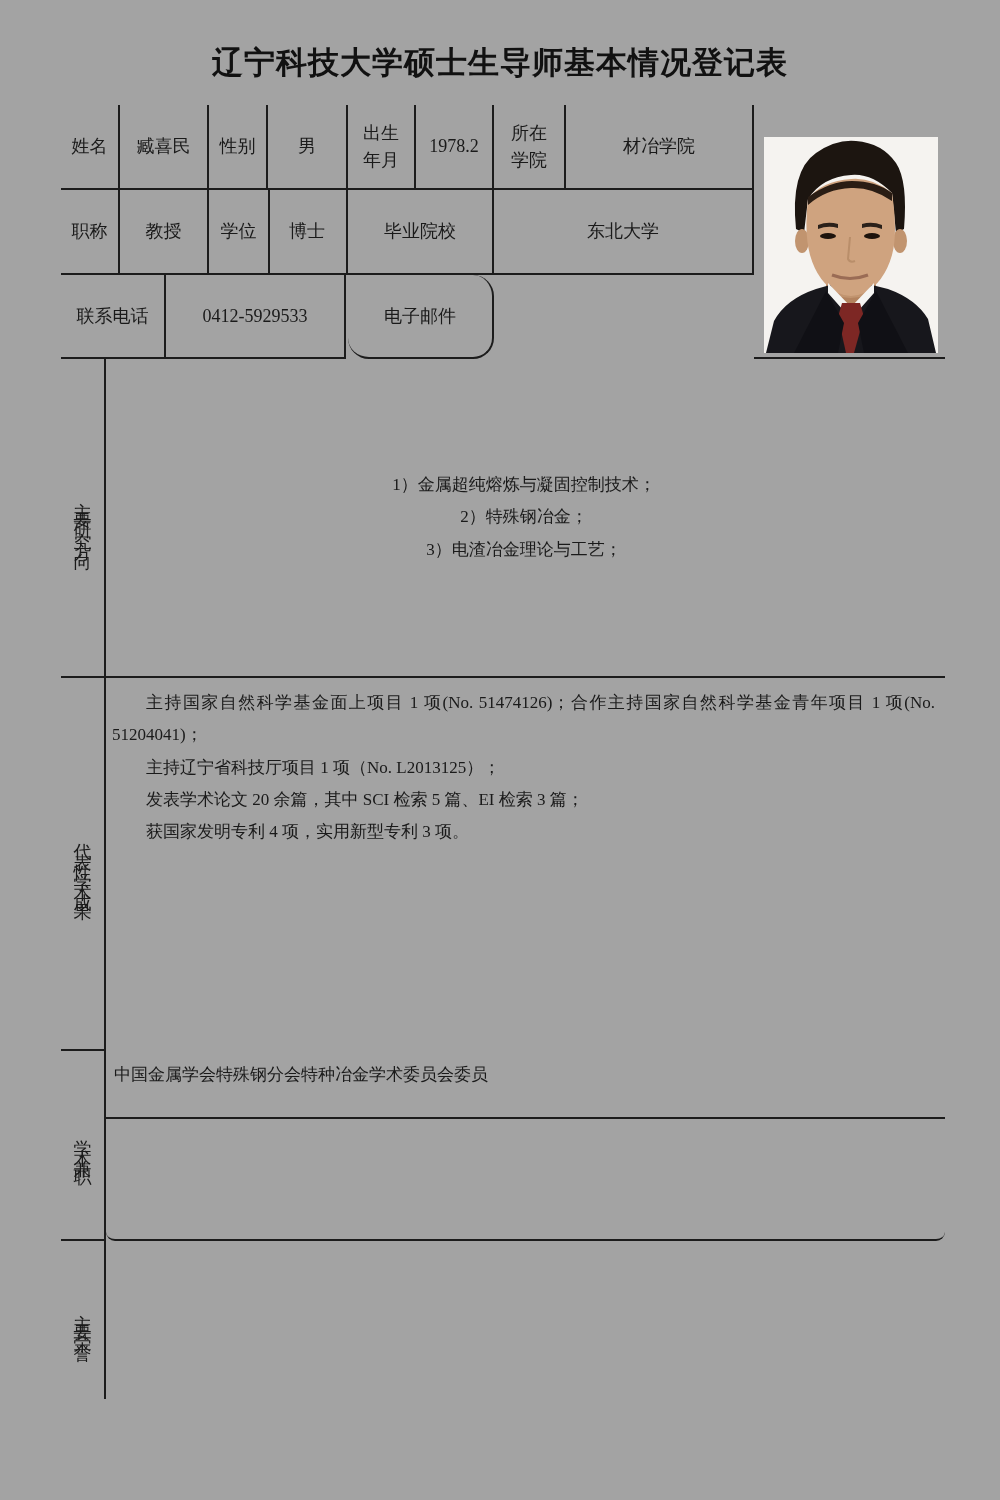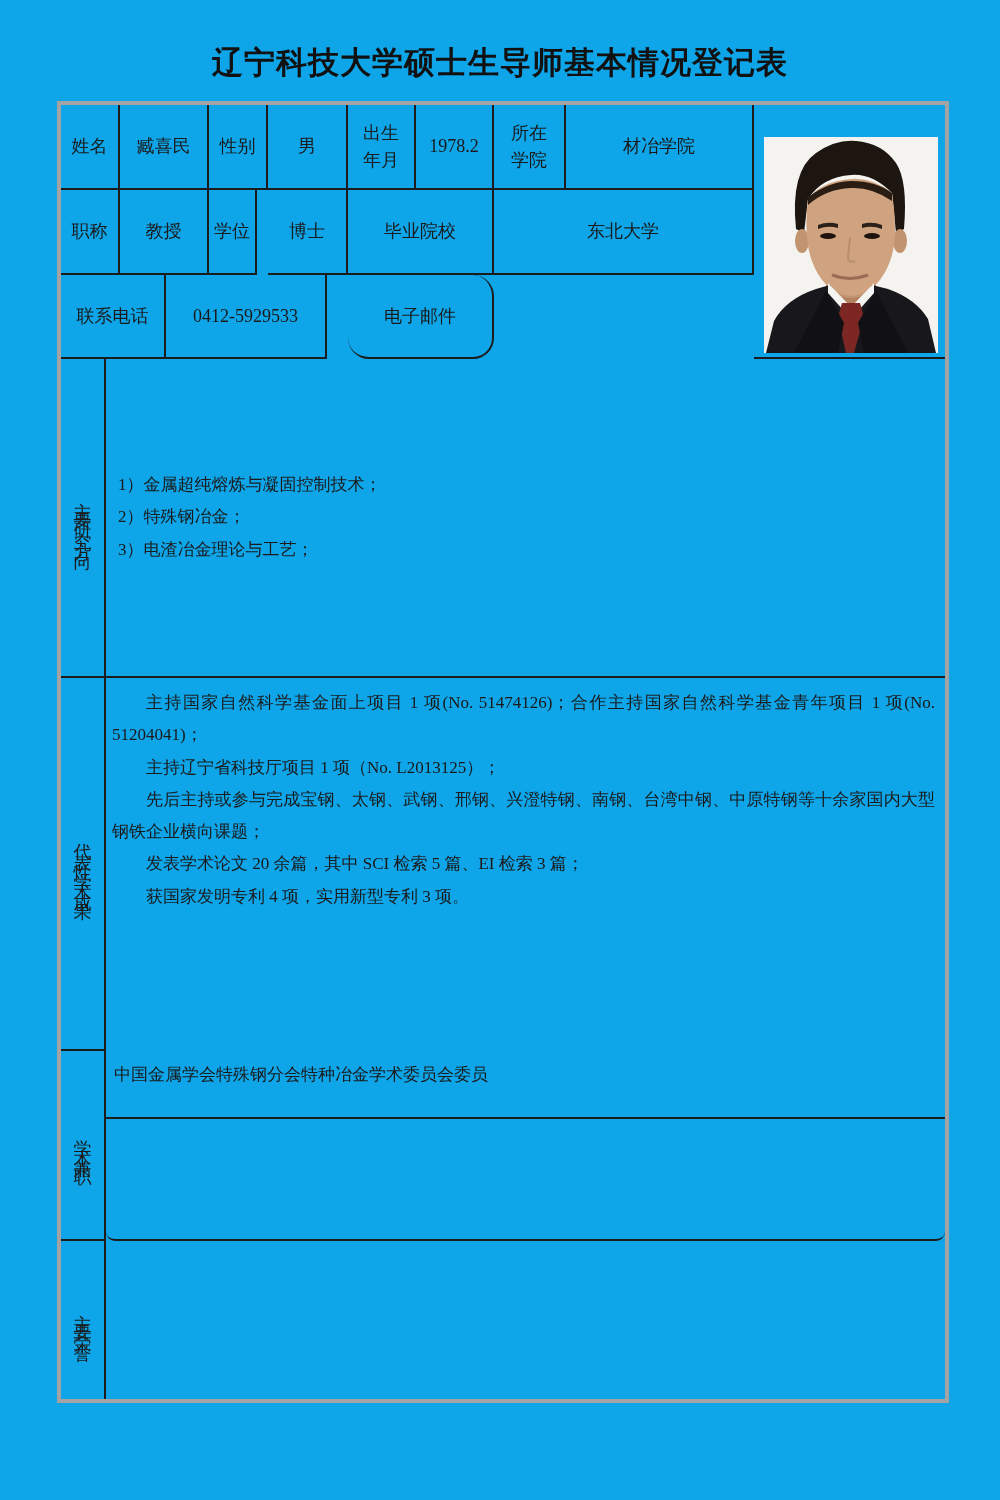--- a/index.html
+++ b/index.html
@@ -1,17 +1,17 @@
 <!DOCTYPE html>
 <html><head>
 <meta charset="utf-8">
 <style>
   html,body { margin:0; padding:0; background:#ffffff; }
   .page {
-    position:relative; width:1000px; height:1500px; background:#0ea5e9;
+    position:relative; width:1000px; height:1500px; background:#a3a3a3;
     font-family:"Liberation Serif","DejaVu Serif",serif; color:#1a1a1a;
     overflow:hidden;
   }
   .doc-title {
     position:absolute; top:42px; left:0; width:1000px; text-align:center;
     font-size:31px; font-weight:700; letter-spacing:1px; color:#111;
   }
   .form {
     position:absolute; left:57px; top:101px; width:884px; height:1294px;
     border:4px solid #a3a3a3;
@@ -28,21 +28,21 @@
   .underlined { text-decoration:underline; }
   .vcell span {
     writing-mode:vertical-rl; text-orientation:upright;
     letter-spacing:10px; font-size:18px; color:#1a1a1a;
   }
   .content {
     align-items:stretch; justify-content:flex-start; text-align:left;
     display:block; font-size:17px; line-height:1.9;
   }
   .content p { margin:0; }
-  .research-content { display:flex; flex-direction:column; justify-content:center; padding:6px 15px 6px 12px; }
+  .research-content { display:flex; flex-direction:column; justify-content:center; padding:6px 15px 6px 12px;text-align:center; }
   .achievements-content { padding:9px 10px 0 6px; text-align:justify; }
   .achievements-content p { text-indent:2em; }
   .positions-content { padding:8px 10px 0 8px; }
   .honors-content { padding:8px 10px 0 8px; }
   .photo-cell { align-items:flex-start; justify-content:flex-start; }
   .photo-frame {
     position:absolute; left:10px; top:32px; width:174px; height:216px;
     background:#f5f3f0; overflow:hidden;
   }
   .photo-frame svg { display:block; width:100%; height:100%; }
@@ -100,45 +100,44 @@
           <path d="M 78 166 L 96 166 L 100 180 L 90 216 L 82 216 L 74 180 Z" fill="#7d2724"></path>
 
           <path d="M 30 216 L 62 154 L 80 186 L 74 216 Z" fill="#101015"></path>
           <path d="M 144 216 L 112 154 L 94 186 L 100 216 Z" fill="#101015"></path>
         </svg>
       </div>
     </div>
 
     <div class="cell" style="left:0;top:85px;width:59px;height:85px;">职称</div>
     <div class="cell" style="left:59px;top:85px;width:89px;height:85px;">教授</div>
-    <div class="cell" style="left:148px;top:85px;width:48px;height:85px;">学位</div>
+    <div class="cell" style="left:148px;top:85px;width:61px;height:85px;">学位</div>
     <div class="cell" style="left:287px;top:85px;width:146px;height:85px;">毕业院校</div>
     <div class="cell" style="left:207px;top:85px;width:80px;height:85px;">博士</div>
     <div class="cell" style="left:433px;top:85px;width:260px;height:85px;">东北大学</div>
 
     <div class="cell" style="left:0;top:170px;width:105px;height:84px;">联系电话</div>
-    <div class="cell" style="left:105px;top:170px;width:161px;height:84px;">0412-5929533</div>
+    <div class="cell" style="left:105px;top:170px;width:180px;height:84px;">0412-5929533</div>
     <div class="cell" style="left:287px;top:170px;width:146px;height:84px;border-radius:21px;">电子邮件</div>
 
     <div class="cell vcell" style="left:0;top:254px;width:45px;height:319px;">
       <span>主要研究方向</span>
     </div>
     <div class="cell no-r content research-content" style="left:45px;top:254px;width:839px;height:319px;">
       <p>1）金属超纯熔炼与凝固控制技术；</p>
       <p>2）特殊钢冶金；</p>
       <p>3）电渣冶金理论与工艺；</p>
     </div>
 
     <div class="cell vcell" style="left:0;top:573px;width:45px;height:373px;">
       <span>代表性学术成果</span>
     </div>
     <div class="cell no-r content achievements-content" style="left:45px;top:573px;width:839px;height:441px;">
       <p>主持国家自然科学基金面上项目 1 项(No. 51474126)；合作主持国家自然科学基金青年项目 1 项(No. 51204041)；</p>
       <p>主持辽宁省科技厅项目 1 项（No. L2013125）；</p>
-      <p>先后主持或参与完成宝钢、太钢、武钢、邢钢、兴澄特钢、南钢、台湾中钢、中原特钢等十余家国内大型钢铁企业横向课题；</p>
       <p>发表学术论文 20 余篇，其中 SCI 检索 5 篇、EI 检索 3 篇；</p>
       <p>获国家发明专利 4 项，实用新型专利 3 项。</p>
     </div>
 
     <div class="cell vcell" style="left:0;top:946px;width:45px;height:190px;">
       <span>学术兼职</span>
     </div>
     <div class="cell no-r content positions-content" style="left:45px;top:946px;width:839px;height:190px;border-radius:9px;">
       <p>中国金属学会特殊钢分会特种冶金学术委员会委员</p>
     </div>

